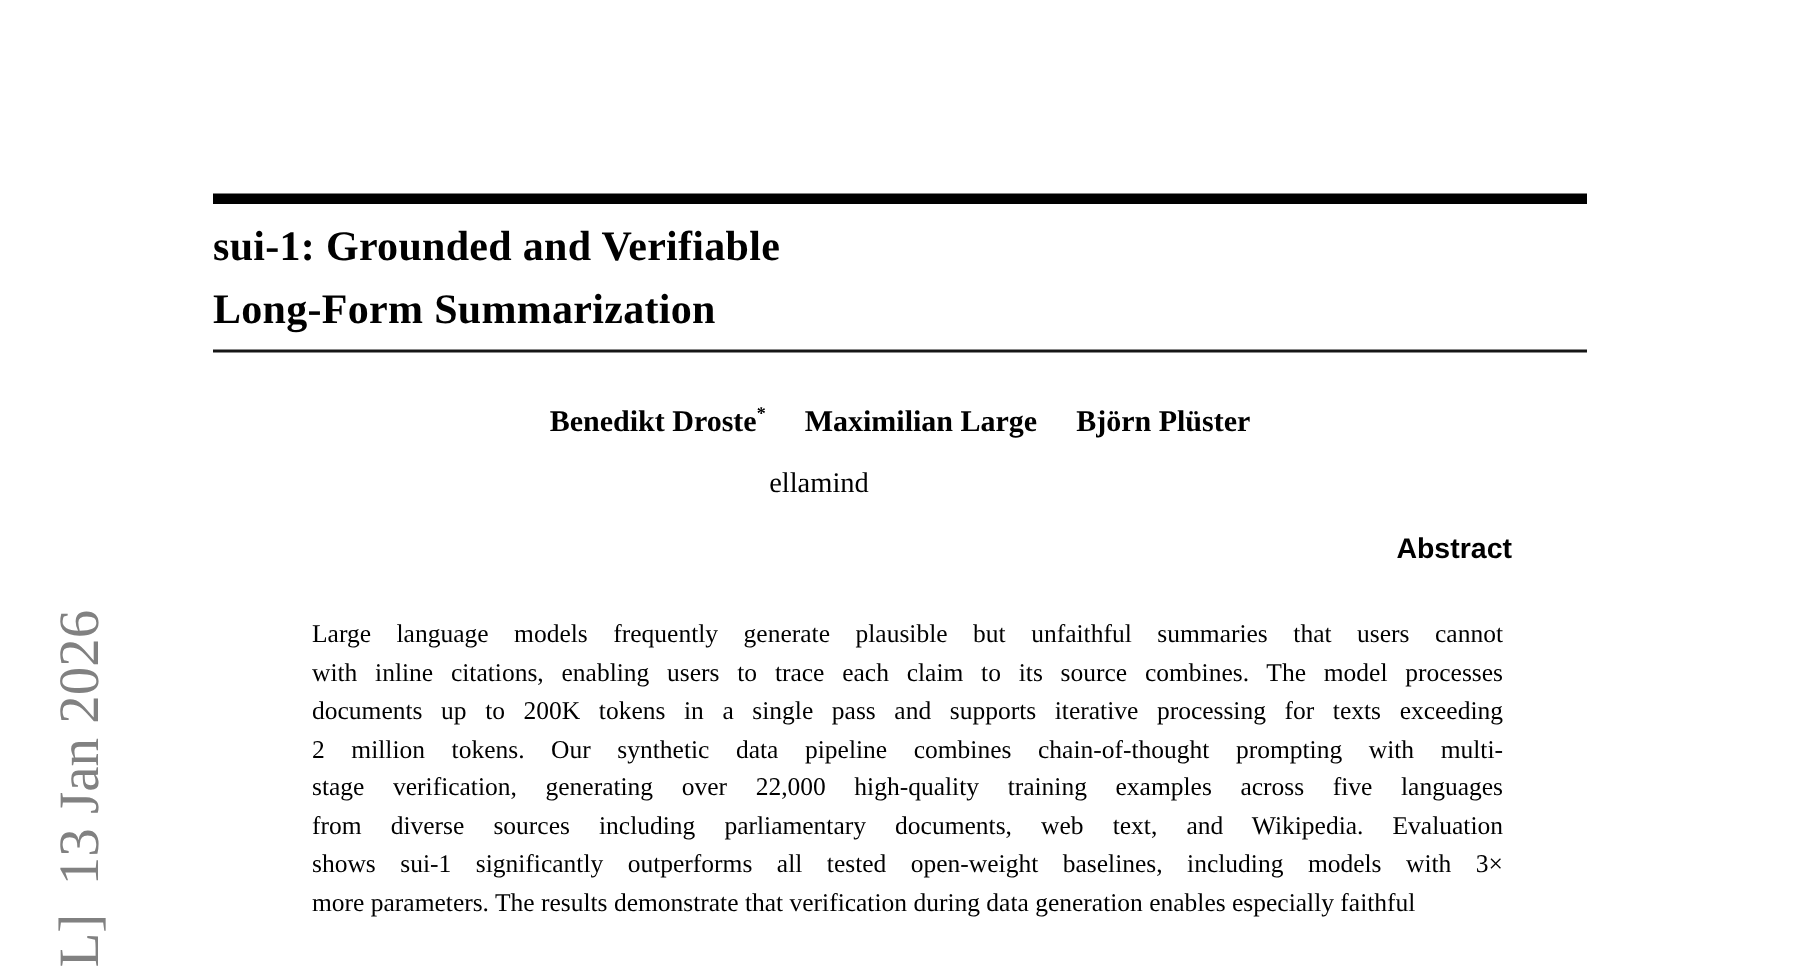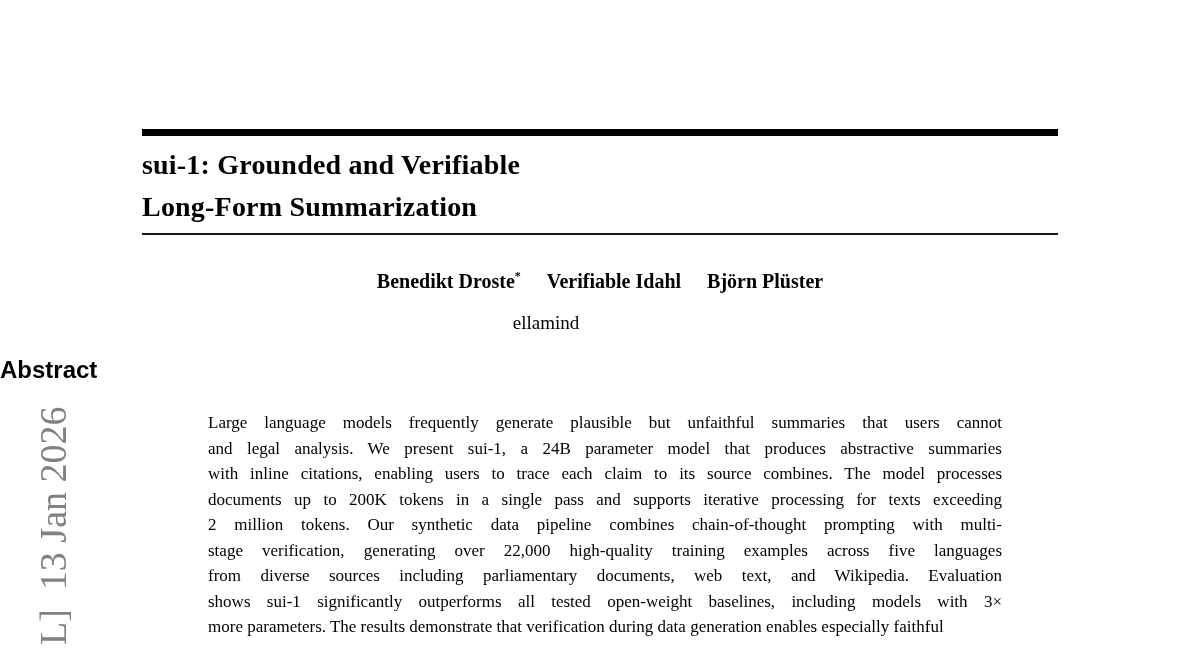--- a/index.html
+++ b/index.html
@@ -53,24 +53,24 @@
     position: absolute;
     left: 0; top: 312px;
     width: 1092px;
     text-align: center;
     font-size: 19px;
   }
   .abstract-heading {
     position: absolute;
     left: 0; top: 356px;
     width: 1008px;
-    text-align: left;
+    text-align: right;
     font-family: "Liberation Sans", sans-serif;
     font-weight: bold;
-    font-size: 24px;
+    font-size: 19px;
   }
   .abstract-body {
     position: absolute;
     left: 208px; top: 410px;
     width: 794px;
     font-size: 17px;
     line-height: 25.5px;
   }
   .abs-line {
     text-align: justify;
@@ -102,31 +102,30 @@
 
   <div class="paper-title">
     <div>sui-1: Grounded and Verifiable</div>
     <div>Long-Form Summarization</div>
   </div>
 
   <div class="thin-rule"></div>
 
   <div class="authors">
     <span><span>Benedikt Droste</span><sup>*</sup></span>
-    <span><span>Verifiable Idahl</span><sup></sup></span>
+    <span><span>Maximilian Large</span><sup></sup></span>
     <span><span>Björn Plüster</span><sup></sup></span>
   </div>
 
   <div class="affiliation">ellamind</div>
 
   <div class="abstract-heading">Abstract</div>
 
   <div class="abstract-body">
     <div class="abs-line">Large language models frequently generate plausible but unfaithful summaries that users cannot</div>
-    <div class="abs-line">and legal analysis. We present sui-1, a 24B parameter model that produces abstractive summaries</div>
     <div class="abs-line">with inline citations, enabling users to trace each claim to its source combines. The model processes</div>
     <div class="abs-line">documents up to 200K tokens in a single pass and supports iterative processing for texts exceeding</div>
     <div class="abs-line">2 million tokens. Our synthetic data pipeline combines chain-of-thought prompting with multi-</div>
     <div class="abs-line">stage verification, generating over 22,000 high-quality training examples across five languages</div>
     <div class="abs-line">from diverse sources including parliamentary documents, web text, and Wikipedia. Evaluation</div>
     <div class="abs-line">shows sui-1 significantly outperforms all tested open-weight baselines, including models with 3×</div>
     <div class="abs-line partial">more parameters. The results demonstrate that verification during data generation enables especially faithful</div>
   </div>
 
 </div>

